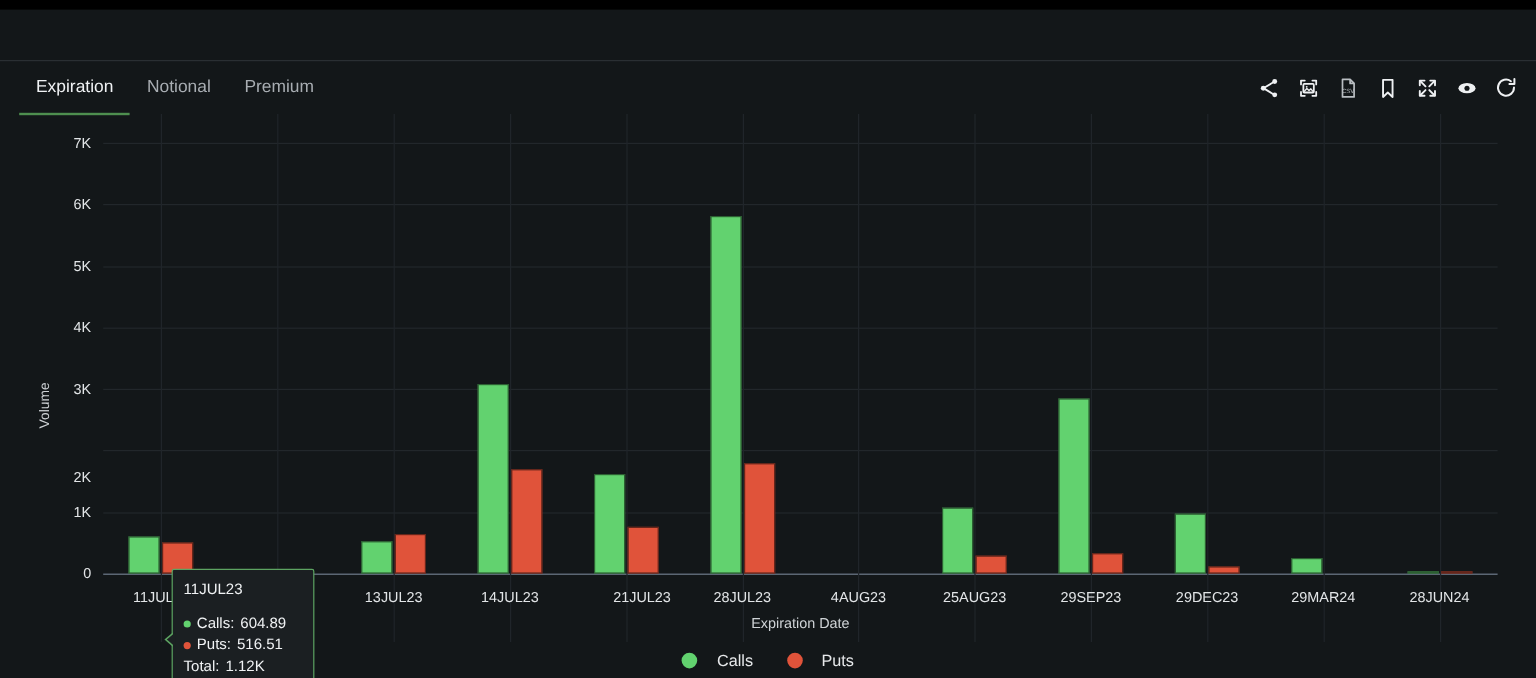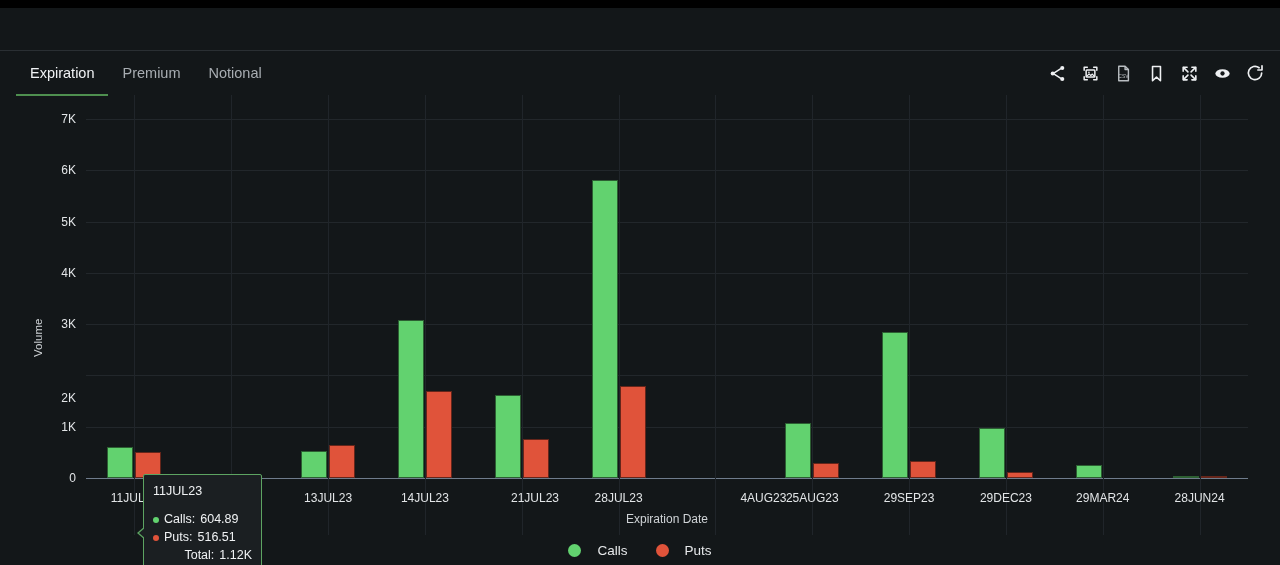--- a/index.html
+++ b/index.html
@@ -119,21 +119,21 @@
     color: #f0f2f4;
     font-size: 12.5px;
     line-height: 1.45;
     z-index: 6;
   }
   .tooltip .tt-title { margin-bottom: 10px; font-size: 12.5px; }
   .tt-row { display: flex; align-items: baseline; gap: 5px; white-space: nowrap; }
   .tt-dot { width: 6px; height: 6px; border-radius: 50%; display: inline-block; flex: none; }
   .tt-dot.calls { background: #62d26f; }
   .tt-dot.puts  { background: #e0533a; }
-  .tooltip .tt-total { white-space: nowrap; justify-content: flex-end; }
+  .tooltip .tt-total { white-space: nowrap; }
   .tt-arrow {
     position: absolute; left: -7px; top: 52px;
     width: 0; height: 0;
     border-top: 6px solid transparent;
     border-bottom: 6px solid transparent;
     border-right: 7px solid #5da462;
     z-index: 7;
   }
   .tt-arrow-in {
     position: absolute; left: -5px; top: 52px;
@@ -159,24 +159,24 @@
 
   <div class="topstrip"></div>
 
 
   <div class="tabrow">
     <div class="tabs">
       <div class="tab active">
         <span>Expiration</span>
       </div>
       <div class="tab">
+        <span>Notional</span>
+      </div>
+      <div class="tab">
         <span>Premium</span>
-      </div>
-      <div class="tab">
-        <span>Notional</span>
       </div>
     </div>
 
     <div class="toolbar">
 
       <div class="ticon">
         <svg width="19" height="19" viewBox="0 0 24 24" fill="none" stroke="#eef0f2" stroke-width="2" stroke-linecap="round" stroke-linejoin="round">
           <circle cx="18" cy="5" r="2.6" fill="#eef0f2" stroke="none"></circle>
           <circle cx="6" cy="12" r="2.6" fill="#eef0f2" stroke="none"></circle>
           <circle cx="18" cy="19" r="2.6" fill="#eef0f2" stroke="none"></circle>
@@ -295,21 +295,21 @@
         <div class="bar calls" style="width: 26px; height: 2px; left: 1086.58px; bottom: 57px; background: rgb(98, 210, 111);"></div>
         <div class="bar puts" style="width: 26px; height: 2px; left: 1114.58px; bottom: 57px; background: rgb(224, 83, 58);"></div>
       </div>
     <div class="grid-layer" id="xtick-layer">
         <div class="xlabel" style="left: 48.4167px; top: 396px;">11JUL23</div>
         <div class="xlabel" style="left: 145.25px; top: 396px;">12JUL23</div>
         <div class="xlabel" style="left: 242.083px; top: 396px;">13JUL23</div>
         <div class="xlabel" style="left: 338.917px; top: 396px;">14JUL23</div>
         <div class="xlabel" style="left: 449px; top: 396px;">21JUL23</div>
         <div class="xlabel" style="left: 532.583px; top: 396px;">28JUL23</div>
-        <div class="xlabel" style="left: 629.417px; top: 396px; margin-left: 48px;">4AUG23</div>
+        <div class="xlabel" style="left: 629.417px; top: 396px;">4AUG23</div>
         <div class="xlabel" style="left: 726.25px; top: 396px;">25AUG23</div>
         <div class="xlabel" style="left: 823.083px; top: 396px;">29SEP23</div>
         <div class="xlabel" style="left: 919.917px; top: 396px;">29DEC23</div>
         <div class="xlabel" style="left: 1016.75px; top: 396px;">29MAR24</div>
         <div class="xlabel" style="left: 1113.58px; top: 396px;">28JUN24</div>
       </div>
     <div class="xaxis-title" id="xaxis-title" style="left: 667px; top: 417px; transform: translateX(-50%);">Expiration Date</div>
 
     <div class="tooltip">
       <div class="tt-arrow"></div>

